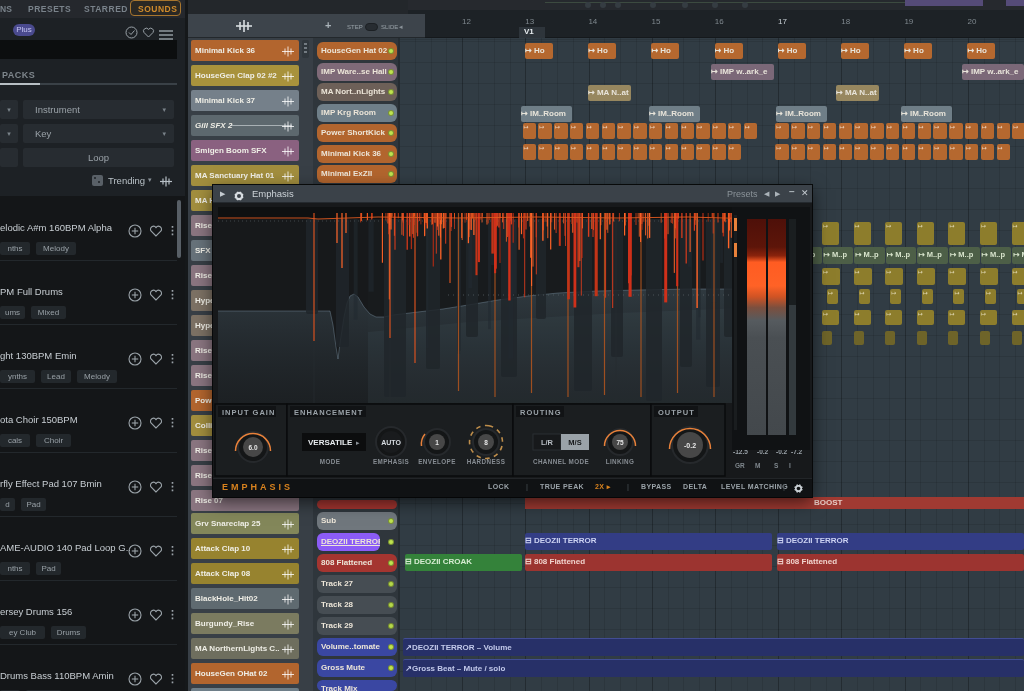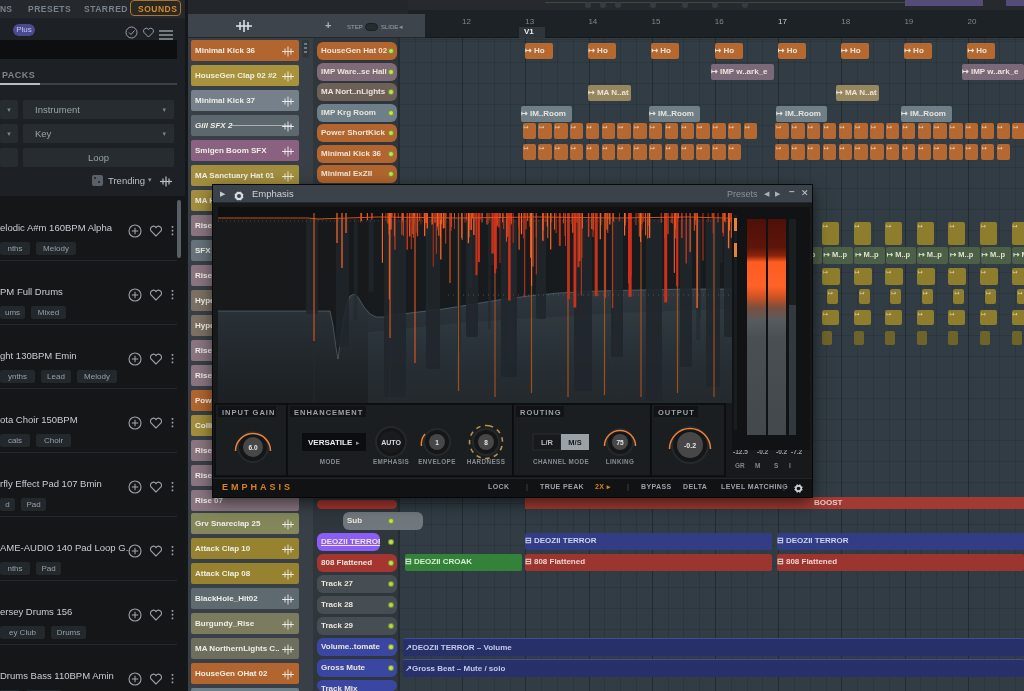--- a/index.html
+++ b/index.html
@@ -188,21 +188,21 @@
 <div class="led" style="left:388px;top:89.0px;width:6px;height:6px;background:#bfe34f;border:1px solid rgba(0,0,0,0.35);"></div>
 <div class="pill" style="left:317px;top:103.5px;width:80px;height:18px;background:#6f7f89;">IMP Krg Room</div>
 <div class="led" style="left:388px;top:109.5px;width:6px;height:6px;background:#bfe34f;border:1px solid rgba(0,0,0,0.35);"></div>
 <div class="pill" style="left:317px;top:124.0px;width:80px;height:18px;background:#b2652e;">Power ShortKick</div>
 <div class="led" style="left:388px;top:130.0px;width:6px;height:6px;background:#bfe34f;border:1px solid rgba(0,0,0,0.35);"></div>
 <div class="pill" style="left:317px;top:144.5px;width:80px;height:18px;background:#b2652e;">Minimal Kick 36</div>
 <div class="led" style="left:388px;top:150.5px;width:6px;height:6px;background:#bfe34f;border:1px solid rgba(0,0,0,0.35);"></div>
 <div class="pill" style="left:317px;top:165.0px;width:80px;height:18px;background:#b2652e;">Minimal ExZII</div>
 <div class="led" style="left:388px;top:171.0px;width:6px;height:6px;background:#bfe34f;border:1px solid rgba(0,0,0,0.35);"></div>
 <div class="pill" style="left:317px;top:500px;width:80px;height:9px;background:#a43530;"></div>
-<div class="pill" style="left:317px;top:512px;width:80px;height:18px;background:#70777d;margin-left:26px;">Sub</div>
+<div class="pill" style="left:317px;top:512px;width:80px;height:18px;background:#70777d;">Sub</div>
 <div class="led" style="left:388px;top:518px;width:6px;height:6px;background:#bfe34f;border:1px solid rgba(0,0,0,0.35);"></div>
 <div class="pill" style="left:317px;top:533px;width:63px;height:18px;background:#8b5cf6;text-decoration:underline;">DEOZII TERROR</div>
 <div class="led" style="left:388px;top:539px;width:6px;height:6px;background:#bfe34f;border:1px solid rgba(0,0,0,0.35);"></div>
 <div class="pill" style="left:317px;top:554px;width:80px;height:18px;background:#a43530;">808 Flattened</div>
 <div class="led" style="left:388px;top:560px;width:6px;height:6px;background:#bfe34f;border:1px solid rgba(0,0,0,0.35);"></div>
 <div class="pill" style="left:317px;top:575px;width:80px;height:18px;background:#464d53;">Track 27</div>
 <div class="led" style="left:388px;top:581px;width:6px;height:6px;background:#b5d84a;border:1px solid rgba(0,0,0,0.35);"></div>
 <div class="pill" style="left:317px;top:596px;width:80px;height:18px;background:#464d53;">Track 28</div>
 <div class="led" style="left:388px;top:602px;width:6px;height:6px;background:#b5d84a;border:1px solid rgba(0,0,0,0.35);"></div>
 <div class="pill" style="left:317px;top:617px;width:80px;height:18px;background:#464d53;">Track 29</div>

